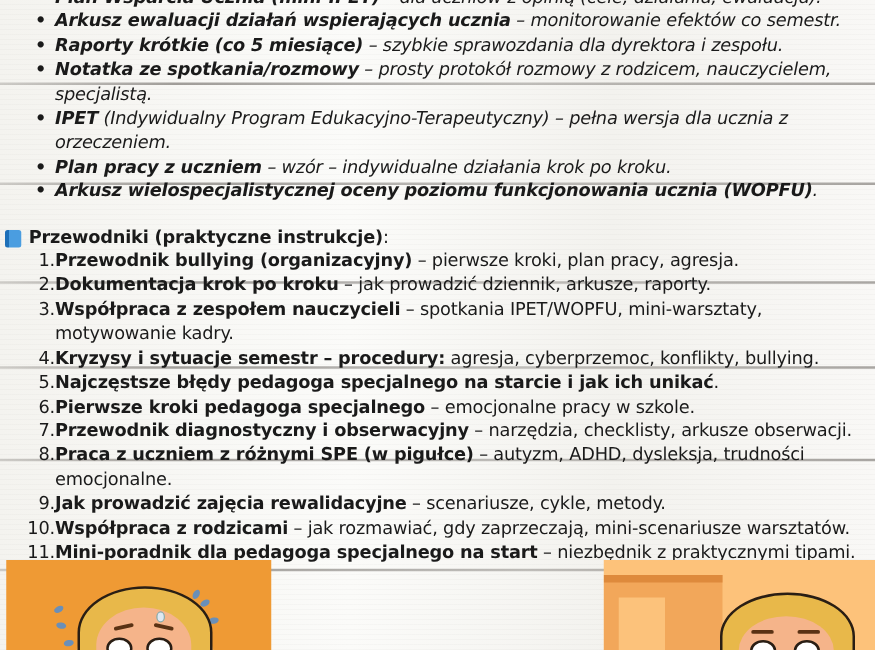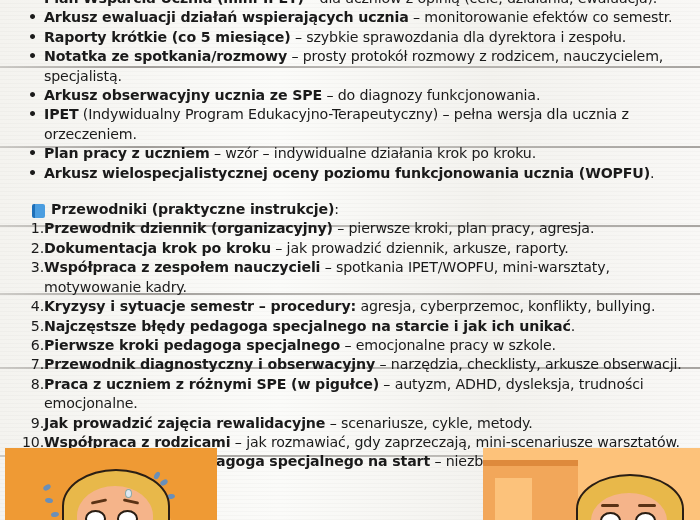--- a/index.html
+++ b/index.html
@@ -19,27 +19,27 @@
     .plank {
       position: absolute; left: 0; width: 700px; height: 2px;
       background: linear-gradient(90deg, rgba(90,85,80,0.25), rgba(90,85,80,0.55) 20%, rgba(90,85,80,0.35) 60%, rgba(90,85,80,0.5));
       z-index: 1;
     }
     .content {
       position: absolute; left: 0; top: -11px; width: 700px; z-index: 2;
       font-size: 14.2px; line-height: 19.4px; letter-spacing: -0.15px;
     }
     ul.bullets { list-style: none; margin: 0; padding: 0 0 0 28px; }
-    ul.bullets li { position: relative; padding-left: 16px; }
+    ul.bullets li { position: relative; padding-left: 16px; font-style: italic; }
     ul.bullets li::before {
       content: "•"; position: absolute; left: 0; top: 0; font-weight: bold;
     }
     b { font-weight: bold; }
     .section-title {
-      margin-top: 17px; padding-left: 32px; display: flex; align-items: center;
+      margin-top: 17px; padding-left: 4px; display: flex; align-items: center;
     }
     .book-icon {
       display: inline-block; width: 13px; height: 14px; border-radius: 2px;
       background: linear-gradient(90deg, #1d6fb8 0 3px, #4a9de0 3px);
       margin-right: 6px; position: relative; top: 1px;
     }
     ol.guides { list-style: none; margin: 0; padding: 0 0 0 28px; }
     ol.guides li { position: relative; padding-left: 16px; }
     ol.guides li .num { position: absolute; right: calc(100% - 16px); white-space: nowrap; }
     .illus {
@@ -69,34 +69,33 @@
 <div class="plank" style="top:293px"></div>
 <div class="plank" style="top:367px"></div>
 <div class="plank" style="top:455px"></div>
 
 <div class="content">
   <ul class="bullets">
     <li><b>Plan Wsparcia Ucznia (mini-IPET)</b><span> – dla uczniów z opinią (cele, działania, ewaluacja).</span></li>
     <li><b>Arkusz ewaluacji działań wspierających ucznia</b><span> – monitorowanie efektów co semestr.</span></li>
     <li><b>Raporty krótkie (co 5 miesiące)</b><span> – szybkie sprawozdania dla dyrektora i zespołu.</span></li>
     <li><b>Notatka ze spotkania/rozmowy</b><span> – prosty protokół rozmowy z rodzicem, nauczycielem, specjalistą.</span></li>
-    <li><b>Arkusz obserwacyjny ucznia ze SPE</b><span> – do diagnozy funkcjonowania.</span></li>
     <li><b>IPET</b><span> (Indywidualny Program Edukacyjno-Terapeutyczny) – pełna wersja dla ucznia z orzeczeniem.</span></li>
     <li><b>Plan pracy z uczniem</b><span> – wzór – indywidualne działania krok po kroku.</span></li>
     <li><b>Arkusz wielospecjalistycznej oceny poziomu funkcjonowania ucznia (WOPFU)</b><span>.</span></li>
   </ul>
 
   <div class="section-title">
     <span class="book-icon"></span>
     <b>Przewodniki (praktyczne instrukcje)</b>
       <span>:</span>
   </div>
 
   <ol class="guides">
-    <li><span class="num">1.</span><b>Przewodnik dziennik (organizacyjny)</b><span> – pierwsze kroki, plan pracy, agresja.</span></li>
+    <li><span class="num">1.</span><b>Przewodnik bullying (organizacyjny)</b><span> – pierwsze kroki, plan pracy, agresja.</span></li>
     <li><span class="num">2.</span><b>Dokumentacja krok po kroku</b><span> – jak prowadzić dziennik, arkusze, raporty.</span></li>
     <li><span class="num">3.</span><b>Współpraca z zespołem nauczycieli</b><span> – spotkania IPET/WOPFU, mini-warsztaty, motywowanie kadry.</span></li>
     <li><span class="num">4.</span><b>Kryzysy i sytuacje semestr – procedury:</b><span> agresja, cyberprzemoc, konflikty, bullying.</span></li>
     <li><span class="num">5.</span><b>Najczęstsze błędy pedagoga specjalnego na starcie i jak ich unikać</b><span>.</span></li>
     <li><span class="num">6.</span><b>Pierwsze kroki pedagoga specjalnego</b><span> – emocjonalne pracy w szkole.</span></li>
     <li><span class="num">7.</span><b>Przewodnik diagnostyczny i obserwacyjny</b><span> – narzędzia, checklisty, arkusze obserwacji.</span></li>
     <li><span class="num">8.</span><b>Praca z uczniem z różnymi SPE (w pigułce)</b><span> – autyzm, ADHD, dysleksja, trudności emocjonalne.</span></li>
     <li><span class="num">9.</span><b>Jak prowadzić zajęcia rewalidacyjne</b><span> – scenariusze, cykle, metody.</span></li>
     <li><span class="num">10.</span><b>Współpraca z rodzicami</b><span> – jak rozmawiać, gdy zaprzeczają, mini-scenariusze warsztatów.</span></li>
     <li><span class="num">11.</span><b>Mini-poradnik dla pedagoga specjalnego na start</b><span> – niezbędnik z praktycznymi tipami.</span></li>

